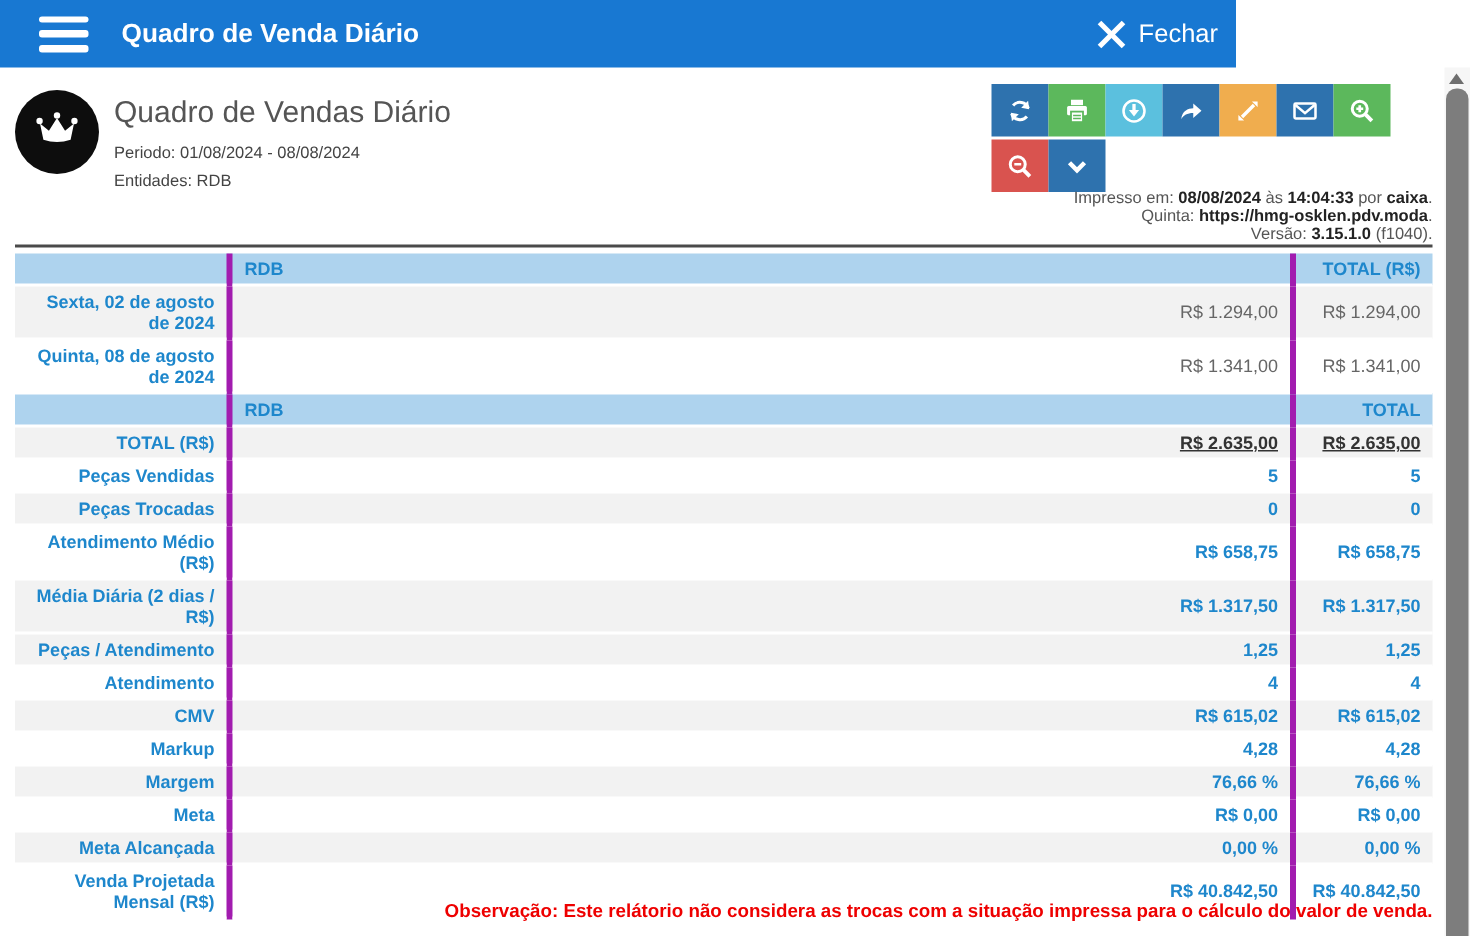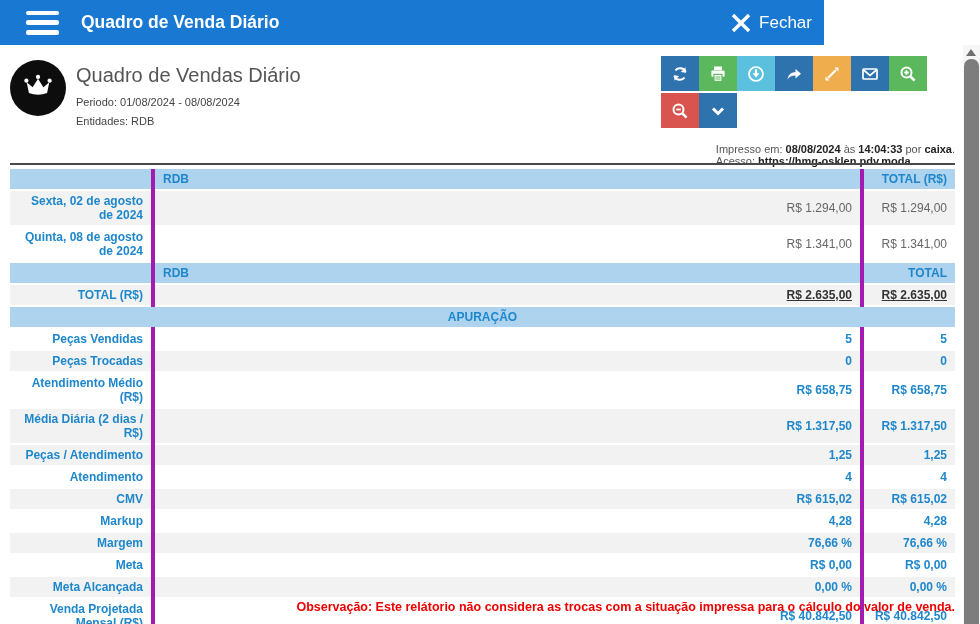--- a/index.html
+++ b/index.html
@@ -25,21 +25,21 @@
   .report-title { position:absolute; left:76px; top:64px; font-size:20px; color:#555; }
   .report-period { position:absolute; left:76px; top:96px; font-size:11px; color:#444; }
   .report-entities { position:absolute; left:76px; top:115px; font-size:11px; color:#444; }
   
   .toolbar { position:absolute; left:661px; top:56px; width:266px; display:flex; flex-wrap:wrap; }
   .tb-btn {
     width:38px; height:35px; display:flex; align-items:center; justify-content:center;
     cursor:pointer; border:none; margin:0 0 2px 0;
   }
   
-  .printed { position:absolute; right:25px; top:126px; text-align:left; font-size:11px; line-height:12px; color:#555;margin-top:17px; }
+  .printed { position:absolute; right:25px; top:126px; text-align:right; font-size:11px; line-height:12px; color:#555; }
   .printed b { color:#222; }
   .divider { position:absolute; left:10px; top:163px; width:945px; border-top:2px solid #4a4a4a; }
   
   .table-wrap { position:absolute; left:10px; top:169px; width:945px; }
   table { border-collapse:collapse; width:945px; font-size:12px; table-layout:fixed; }
   col.c1 { width:143px; } col.c2 { width:709px; } col.c3 { width:93px; }
   td { padding:3px 8px; border-bottom:2px solid #fff; vertical-align:middle; line-height:14px; }
   td.vline { border-left:4px solid #a21caf; }
   tr.hdr td { background:#aed3ee; color:#1e87cc; font-weight:bold; }
   tr.gray td { background:#f2f2f2; }
@@ -147,21 +147,21 @@
   </button>
   <button class="tb-btn" style="background-color: rgb(46, 114, 174);">
     <svg width="18" height="18" viewBox="0 0 18 18">
       <polyline points="4,6.5 9,11.5 14,6.5" fill="none" stroke="#fff" stroke-width="3"></polyline>
     </svg>
   </button>
 </div>
 
 <div class="printed">
   <div><span>Impresso em: </span><b>08/08/2024</b><span> às </span><b>14:04:33</b><span> por </span><b>caixa</b><span>.</span></div>
-  <div><span>Acesso: </span><b>https://hmg-osklen.pdv.moda</b><span>.</span></div>
+  <div><span>Quinta: </span><b>https://hmg-osklen.pdv.moda</b><span>.</span></div>
   <div><span>Versão: </span><b>3.15.1.0</b><span> (f1040).</span></div>
 </div>
 
 <div class="divider"></div>
 
 <div class="table-wrap">
 <table>
   <colgroup>
         <col class="c1">
         <col class="c2">
@@ -186,23 +186,20 @@
   <tr class="hdr">
     <td></td>
     <td class="vline">RDB</td>
     <td class="vline right">TOTAL</td>
   </tr>
   <tr class="gray">
     <td class="lbl">TOTAL (R$)</td>
     <td class="vline right grand">R$ 2.635,00</td>
     <td class="vline right grand">R$ 2.635,00</td>
   </tr>
-  <tr>
-    <td class="section" colspan="3">APURAÇÃO</td>
-  </tr>
   <tr class="white">
     <td class="lbl">Peças Vendidas</td>
     <td class="vline val">5</td>
     <td class="vline val">5</td>
   </tr>
   <tr class="gray">
     <td class="lbl">Peças Trocadas</td>
     <td class="vline val">0</td>
     <td class="vline val">0</td>
   </tr>

